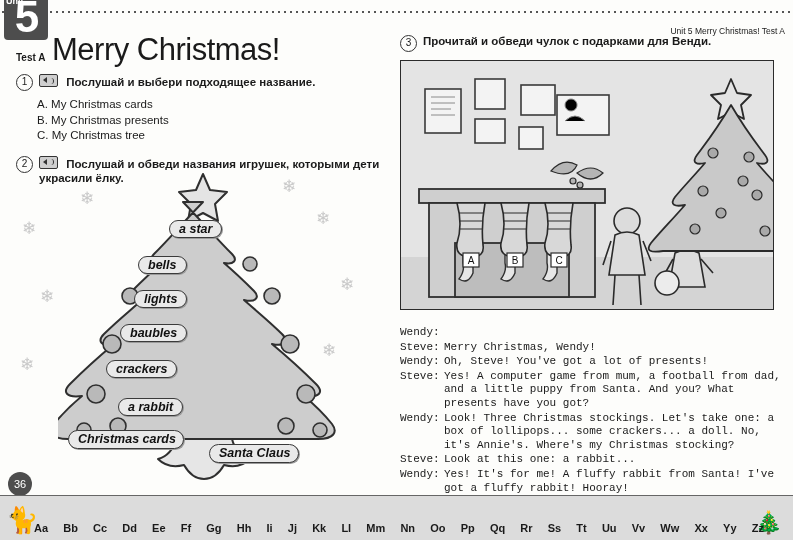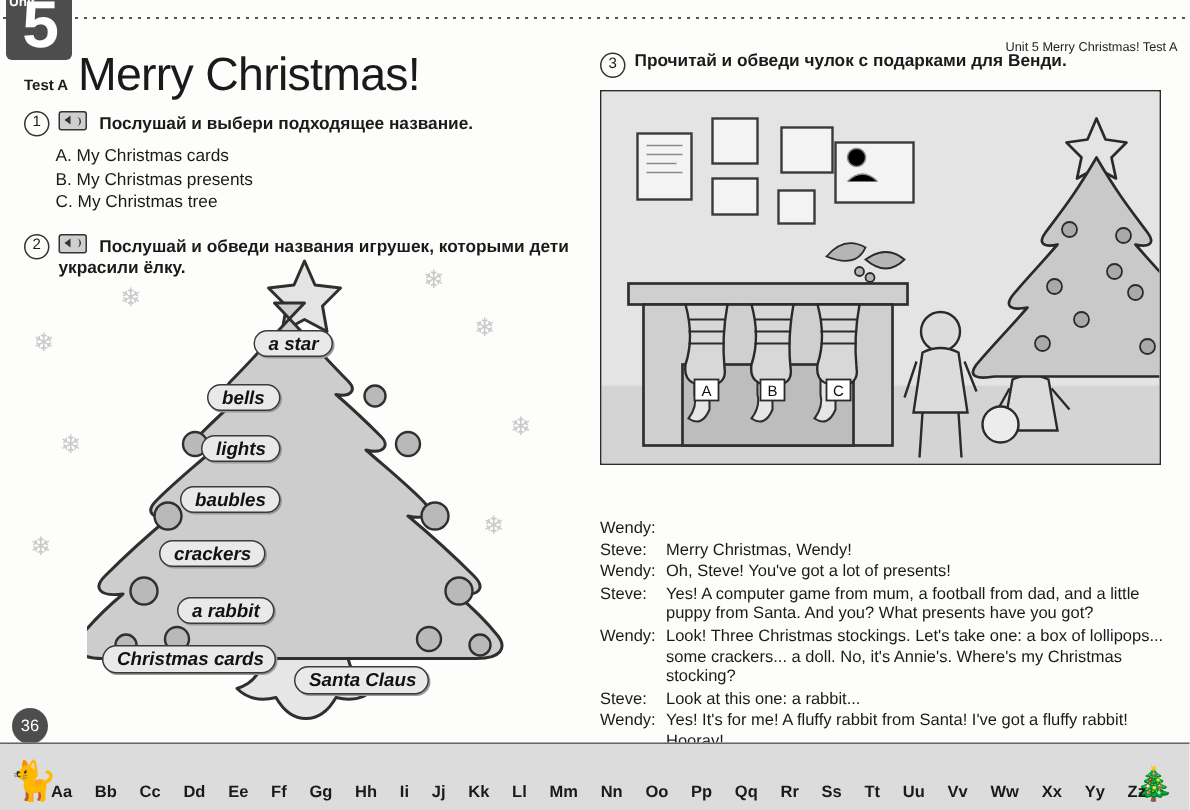--- a/index.html
+++ b/index.html
@@ -80,22 +80,22 @@
   
   .right{position:absolute;left:400px;top:34px;width:382px;}
   .task3{display:flex;align-items:flex-start;margin-bottom:8px;}
   .pic-frame{
     width:372px;height:248px;border:1.3px solid #2b2b2b;background:#ececec;
     position:relative;overflow:hidden;
   }
 
   
   .dialogue{
-    position:absolute;left:400px;top:346px;width:382px;
-    font-size:11px;line-height:13.6px;
+    position:absolute;left:400px;top:326px;width:382px;
+    font-size:11px;line-height:13.6px;font-family:Liberation Mono, monospace;
   }
   .line{display:flex;margin-bottom:1px;}
   .spk-name{flex:0 0 44px;text-align:left;font-weight:normal;}
   .spk-text{flex:1;}
 
   
   .footer-band{
     position:absolute;left:0;bottom:0;width:793px;height:44px;
     background:#dcdcdc;border-top:1.3px solid #666;
   }
@@ -184,21 +184,21 @@
       </g>
     </svg>
 
     <div class="label" style="left:128px;top:52px;margin-left:21px;">a star</div>
     <div class="label" style="left:118px;top:88px;">bells</div>
     <div class="label" style="left:114px;top:122px;">lights</div>
     <div class="label" style="left:100px;top:156px;">baubles</div>
     <div class="label" style="left:86px;top:192px;font-style:italic;">crackers</div>
     <div class="label" style="left:98px;top:230px;">a rabbit</div>
     <div class="label two" style="left:48px;top:262px;width:96px;">Christmas cards</div>
-    <div class="label two" style="left:176px;top:276px;width:70px;">Santa Claus</div>
+    <div class="label two" style="left:189px;top:276px;width:70px;">Santa Claus</div>
   </div>
 
   <div class="right">
     <div class="task3">
       <div class="num">3</div>
       <div class="task-body">Прочитай и обведи чулок с подарками для Венди.</div>
     </div>
 
     <div class="pic-frame">
       <svg width="372" height="248" viewBox="0 0 372 248">

